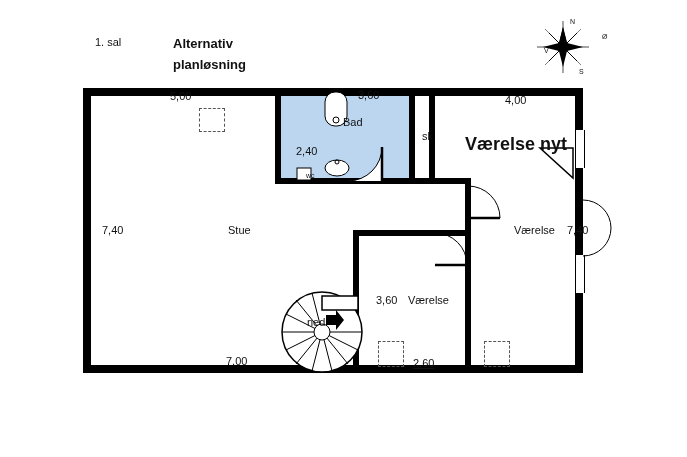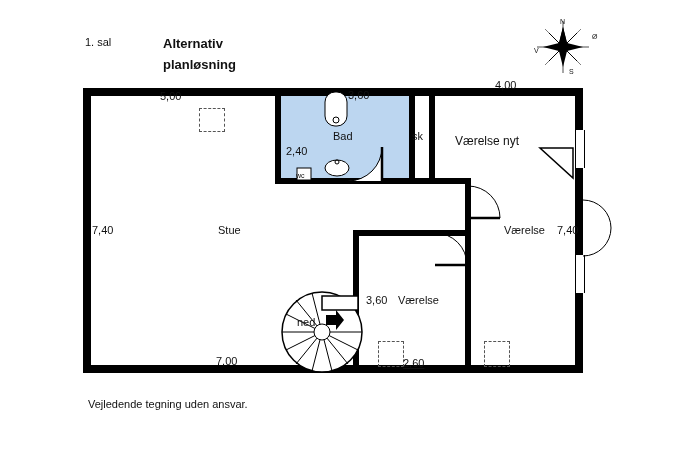--- a/index.html
+++ b/index.html
@@ -14,24 +14,25 @@
     background: #ffffff;
     font-family: "Liberation Sans", sans-serif;
     overflow: hidden;
   }
   .txt {
     position: absolute;
     font-size: 11px;
     color: #111111;
     white-space: nowrap;
     line-height: 1.2;
+    margin-left: 10px;
   }
   .bold {
-    font-weight: normal;
-    font-size: 12px;
+    font-weight: bold;
+    font-size: 18px;
   }
   .title {
     font-weight: bold;
     font-size: 13px;
   }
   .wall {
     position: absolute;
     background: #000000;
   }
   .room-fill {
@@ -144,26 +145,26 @@
   <div class="dim-box" style="left:378px; top:341px; width:24px; height:24px;"></div>
   <div class="dim-box" style="left:484px; top:341px; width:24px; height:24px;"></div>
 
   <div class="txt" style="left:160px; top:90px;">5,00</div>
   <div class="txt" style="left:92px; top:224px;">7,40</div>
   <div class="txt" style="left:218px; top:224px;">Stue</div>
   <div class="txt" style="left:216px; top:355px;">7,00</div>
 
   <div class="txt" style="left:286px; top:145px;">2,40</div>
   <div class="txt" style="left:348px; top:89px;">3,60</div>
-  <div class="txt" style="left:333px; top:130px;">Bad</div>
+  <div class="txt" style="left:333px; top:116px;">Bad</div>
   <div class="txt" style="left:296px; top:172px; font-size:7px;">wc</div>
 
   <div class="txt" style="left:412px; top:130px;">sk</div>
 
-  <div class="txt" style="left:495px; top:79px;">4,00</div>
+  <div class="txt" style="left:495px; top:94px;">4,00</div>
   <div class="txt bold" style="left:455px; top:134px;">Værelse nyt</div>
 
   <div class="txt" style="left:504px; top:224px;">Værelse</div>
   <div class="txt" style="left:557px; top:224px;">7,40</div>
 
   <div class="txt" style="left:366px; top:294px;">3,60</div>
   <div class="txt" style="left:398px; top:294px;">Værelse</div>
   <div class="txt" style="left:403px; top:357px;text-decoration:underline;">2,60</div>
 
   <div class="txt" style="left:297px; top:316px;">ned</div>
@@ -177,15 +178,14 @@
       <line x1="-26" y1="0" x2="26" y2="0" stroke="#000000" stroke-width="0.7"></line>
       <line x1="-18" y1="-18" x2="18" y2="18" stroke="#000000" stroke-width="0.5"></line>
       <line x1="18" y1="-18" x2="-18" y2="18" stroke="#000000" stroke-width="0.5"></line>
     </g>
   </svg>
   <div class="txt" style="left:560px; top:18px; font-size:7px;">N</div>
   <div class="txt" style="left:592px; top:33px; font-size:7px;">Ø</div>
   <div class="txt" style="left:569px; top:68px; font-size:7px;">S</div>
   <div class="txt" style="left:534px; top:47px; font-size:7px;">V</div>
 
-  <div class="txt" style="left:88px; top:398px; font-size:11px;">Vejledende tegning uden ansvar.</div>
 
 </div>
 
 </body></html>

